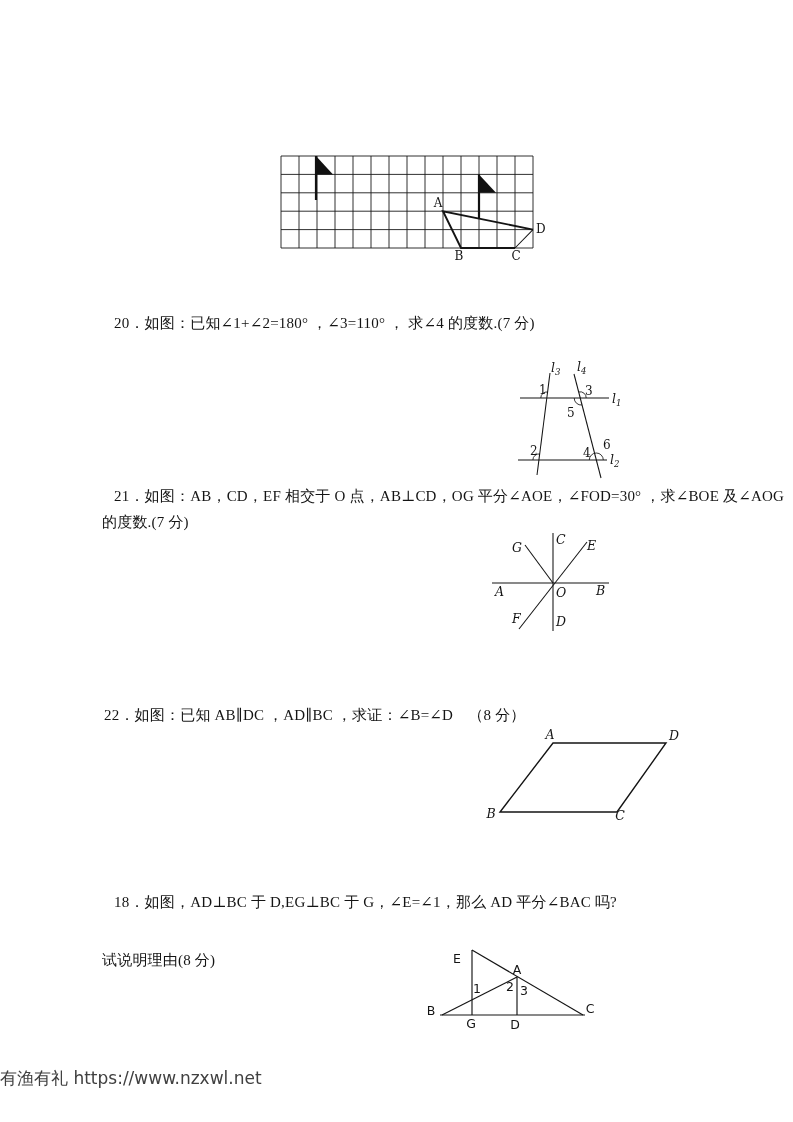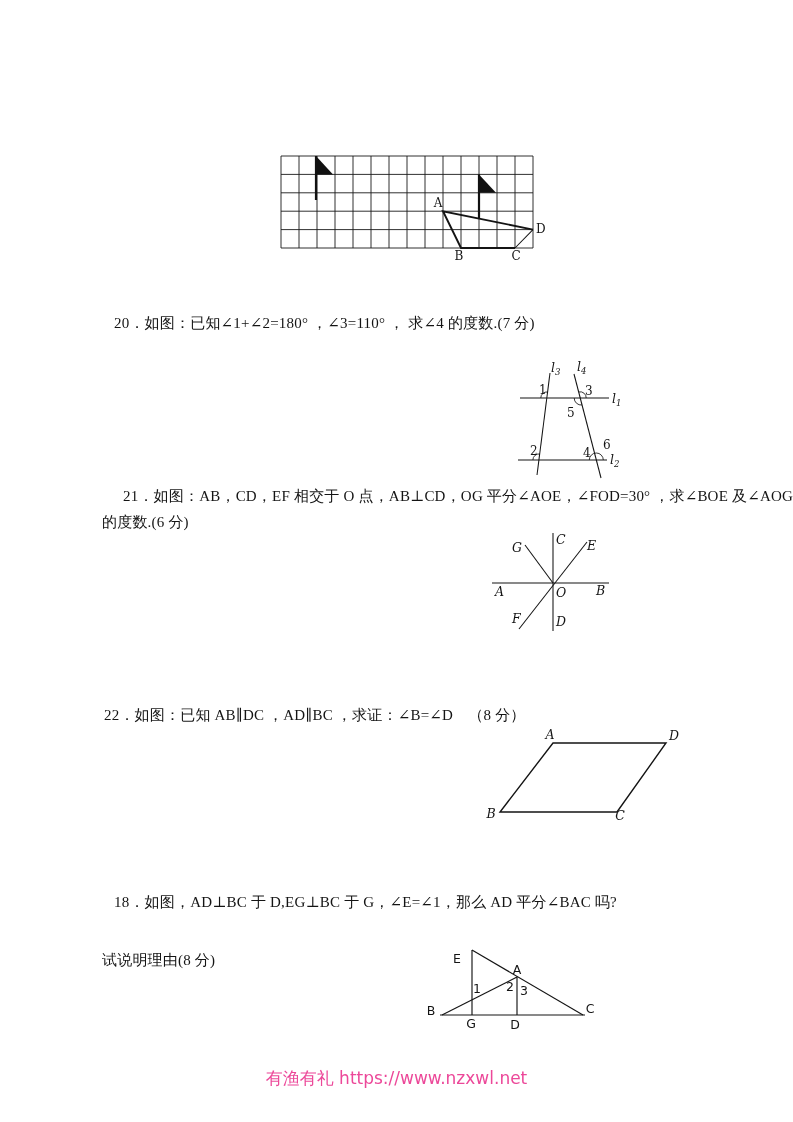--- a/index.html
+++ b/index.html
@@ -9,21 +9,21 @@
   .figsvg{position:absolute;overflow:visible;}
   .figsvg text{fill:#141414;}
   .ln{stroke:#141414;fill:none;stroke-width:1.05;}
   .ln-thick{stroke:#141414;fill:none;stroke-width:1.9;}
   .gridln{stroke:#1a1a1a;fill:none;stroke-width:0.9;}
   .arc{stroke:#141414;fill:none;stroke-width:0.85;}
   .lbl-si{font-family:"DejaVu Serif","Liberation Serif",serif;font-style:italic;font-size:12.5px;}
   .lbl-s{font-family:"DejaVu Serif","Liberation Serif",serif;font-size:12px;}
   .lbl-sans{font-family:"DejaVu Sans","Liberation Sans",sans-serif;font-size:12.5px;}
   .sub{font-size:8.5px;font-style:italic;}
-  .footer{position:absolute;left:0;right:0;top:1067px;text-align:center;color:#ec4899;
+  .footer{position:absolute;left:0;right:0;top:1067px;text-align:left;color:#404040;
           font-size:17px;font-family:"DejaVu Sans","Liberation Sans",sans-serif;}
 </style>
 </head>
 <body>
 
 <div class="page">
 
   <svg class="figsvg" style="left:279px;top:154px;" width="272" height="116" viewBox="0 0 272 116">
     <g transform="translate(2,2)">
       <path class="gridln" d="M0 0V92M18 0V92M36 0V92M54 0V92M72 0V92M90 0V92M108 0V92M126 0V92M144 0V92M162 0V92M180 0V92M198 0V92M216 0V92M234 0V92M252 0V92"></path>
@@ -58,22 +58,22 @@
     <text class="lbl-si" x="46" y="10"><tspan>l</tspan><tspan class="sub" dy="3">3</tspan></text>
     <text class="lbl-si" x="72" y="9"><tspan>l</tspan><tspan class="sub" dy="3">4</tspan></text>
     <text class="lbl-s" x="34" y="32">1</text>
     <text class="lbl-s" x="80" y="33">3</text>
     <text class="lbl-s" x="62" y="55">5</text>
     <text class="lbl-s" x="25" y="93">2</text>
     <text class="lbl-s" x="78" y="95">4</text>
     <text class="lbl-s" x="98" y="87">6</text>
   </svg>
 
-  <div class="prob" style="left:123px;top:487px;">21．如图：AB，CD，EF 相交于 O 点，AB⊥CD，OG 平分∠AOE，∠FOD=30° ，求∠BOE 及∠AOG</div>
-  <div class="prob" style="left:102px;top:513px;">的度数.(6 分)</div>
+  <div class="prob" style="left:114px;top:487px;">21．如图：AB，CD，EF 相交于 O 点，AB⊥CD，OG 平分∠AOE，∠FOD=30° ，求∠BOE 及∠AOG</div>
+  <div class="prob" style="left:102px;top:513px;">的度数.(7 分)</div>
 
   <svg class="figsvg" style="left:480px;top:530px;" width="142" height="106" viewBox="0 0 142 106">
     <path class="ln" d="M12 53H129"></path>
     <path class="ln" d="M73 3V101"></path>
     <path class="ln" d="M39 99L107 12"></path>
     <path class="ln" d="M73 53L45 15"></path>
     <text class="lbl-si" x="15" y="66">A</text>
     <text class="lbl-si" x="116" y="65">B</text>
     <text class="lbl-si" x="76" y="14">C</text>
     <text class="lbl-si" x="76" y="96">D</text>

